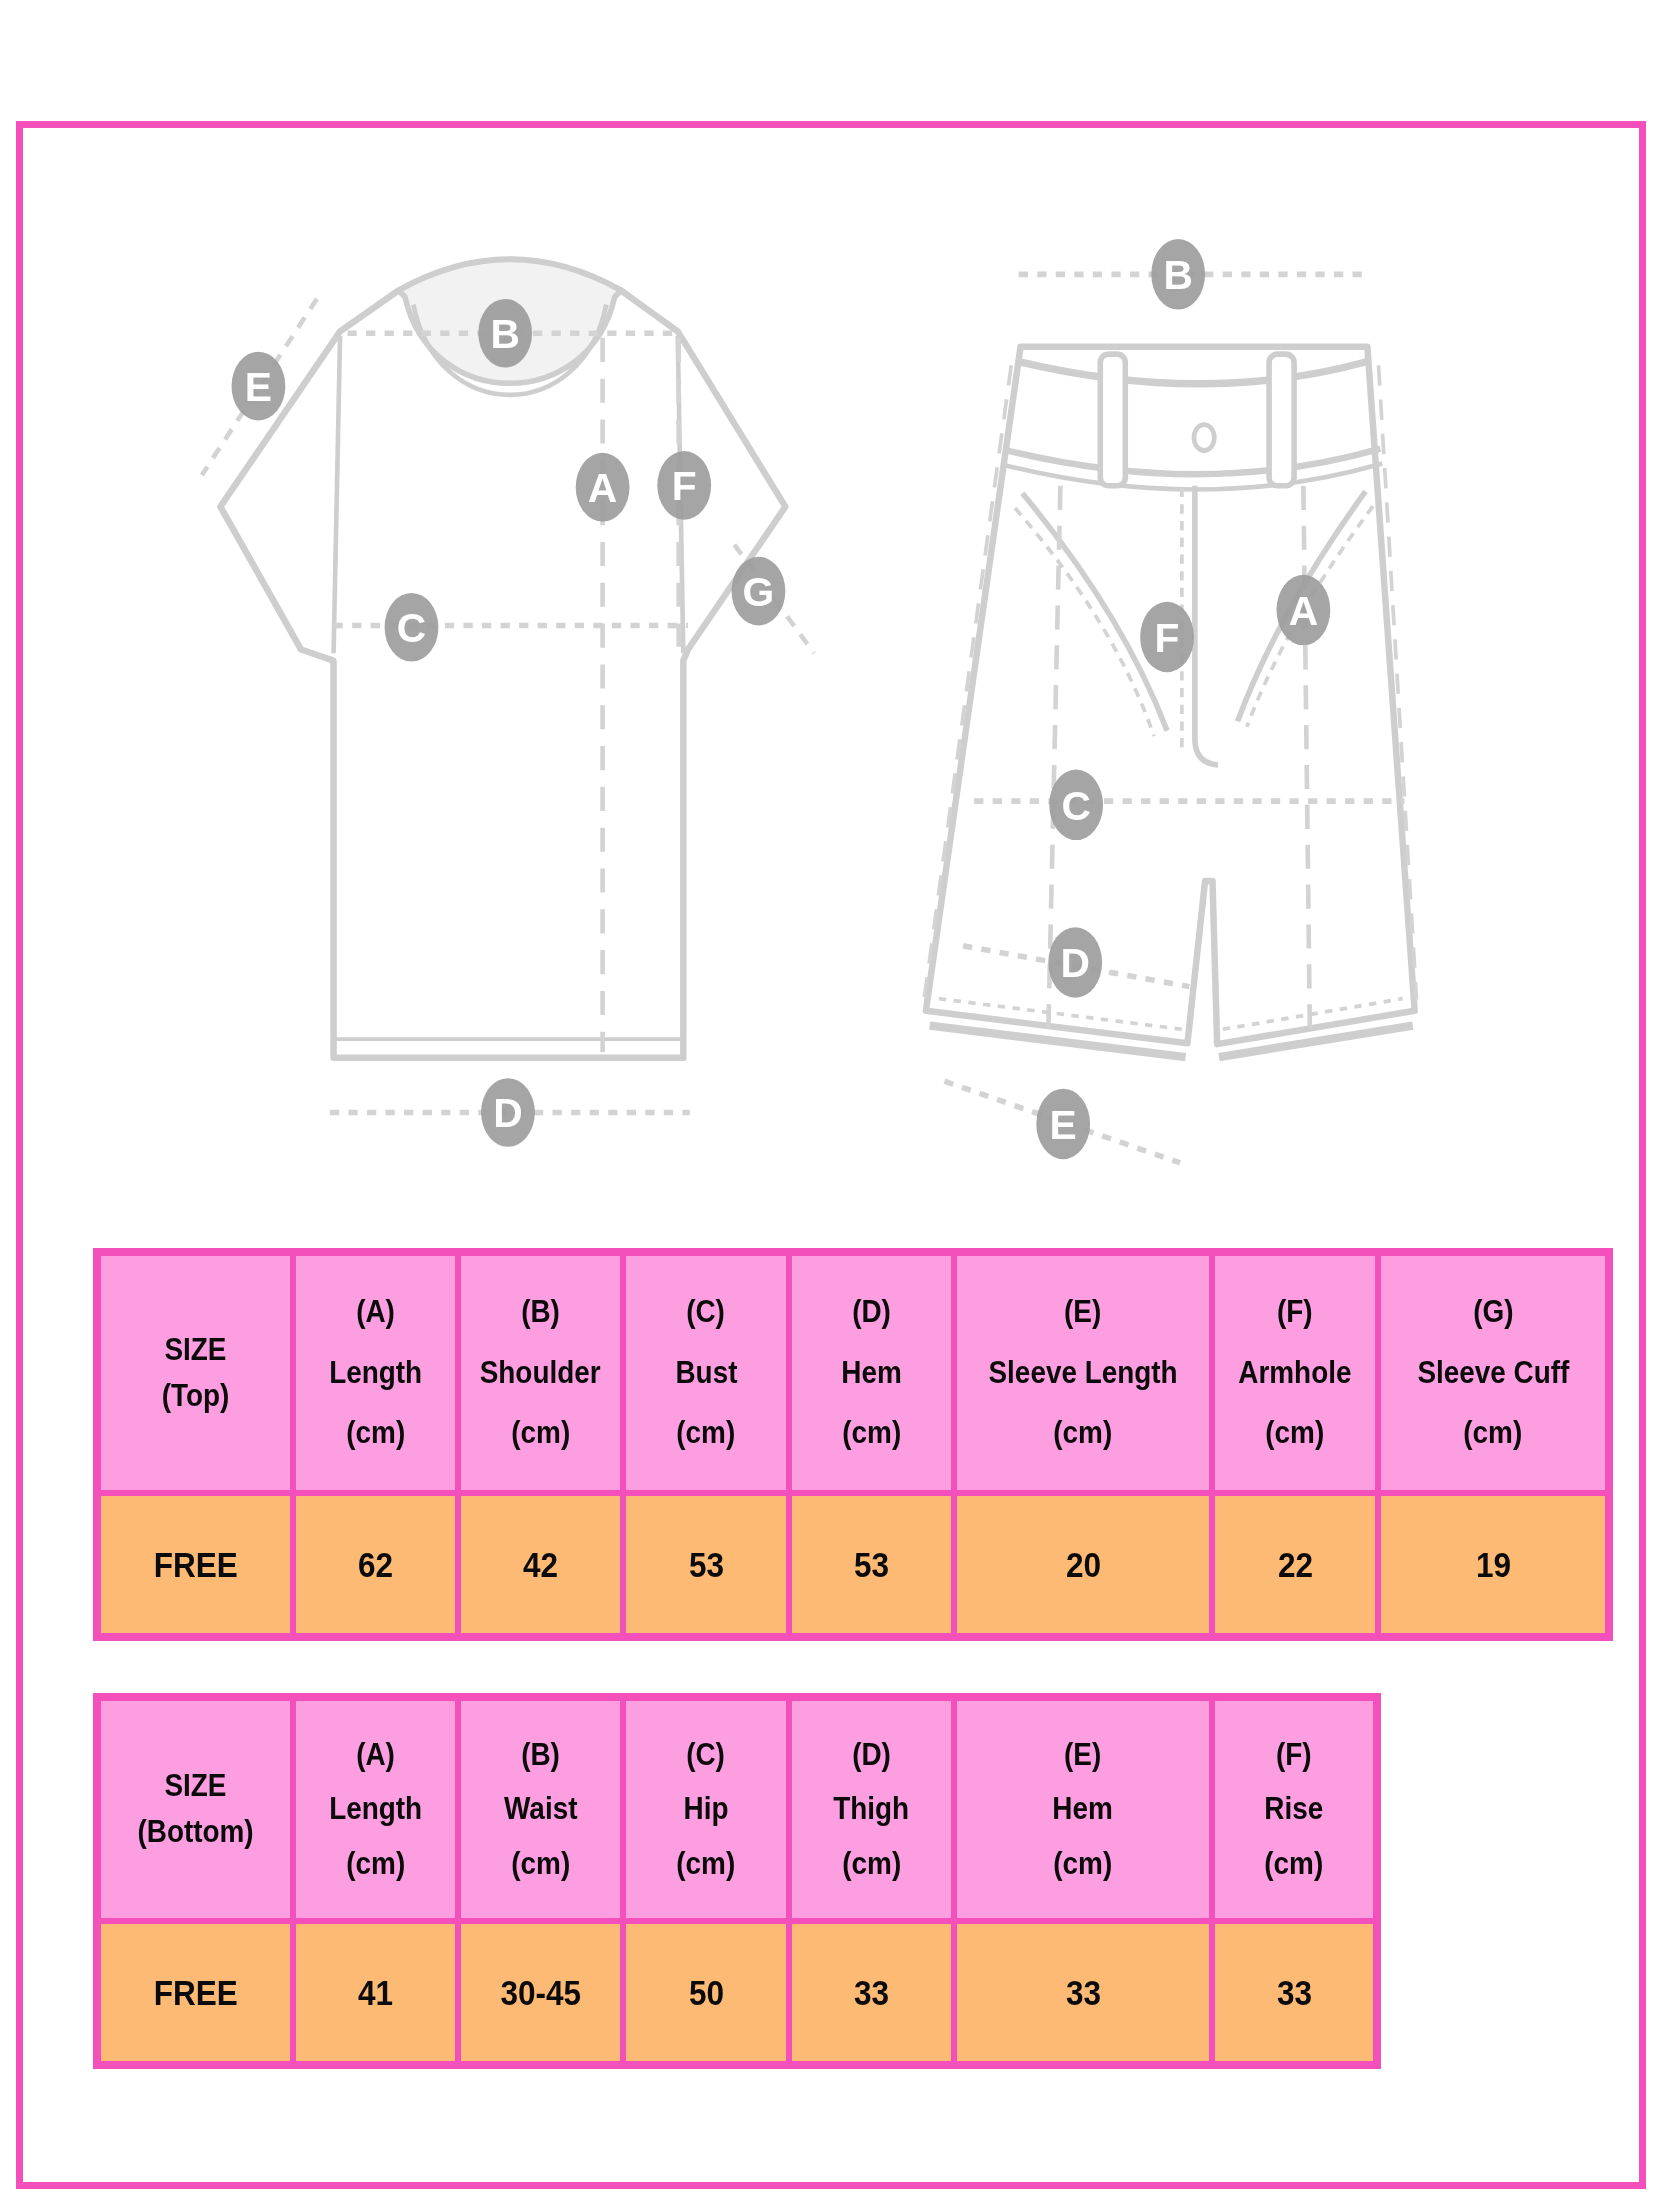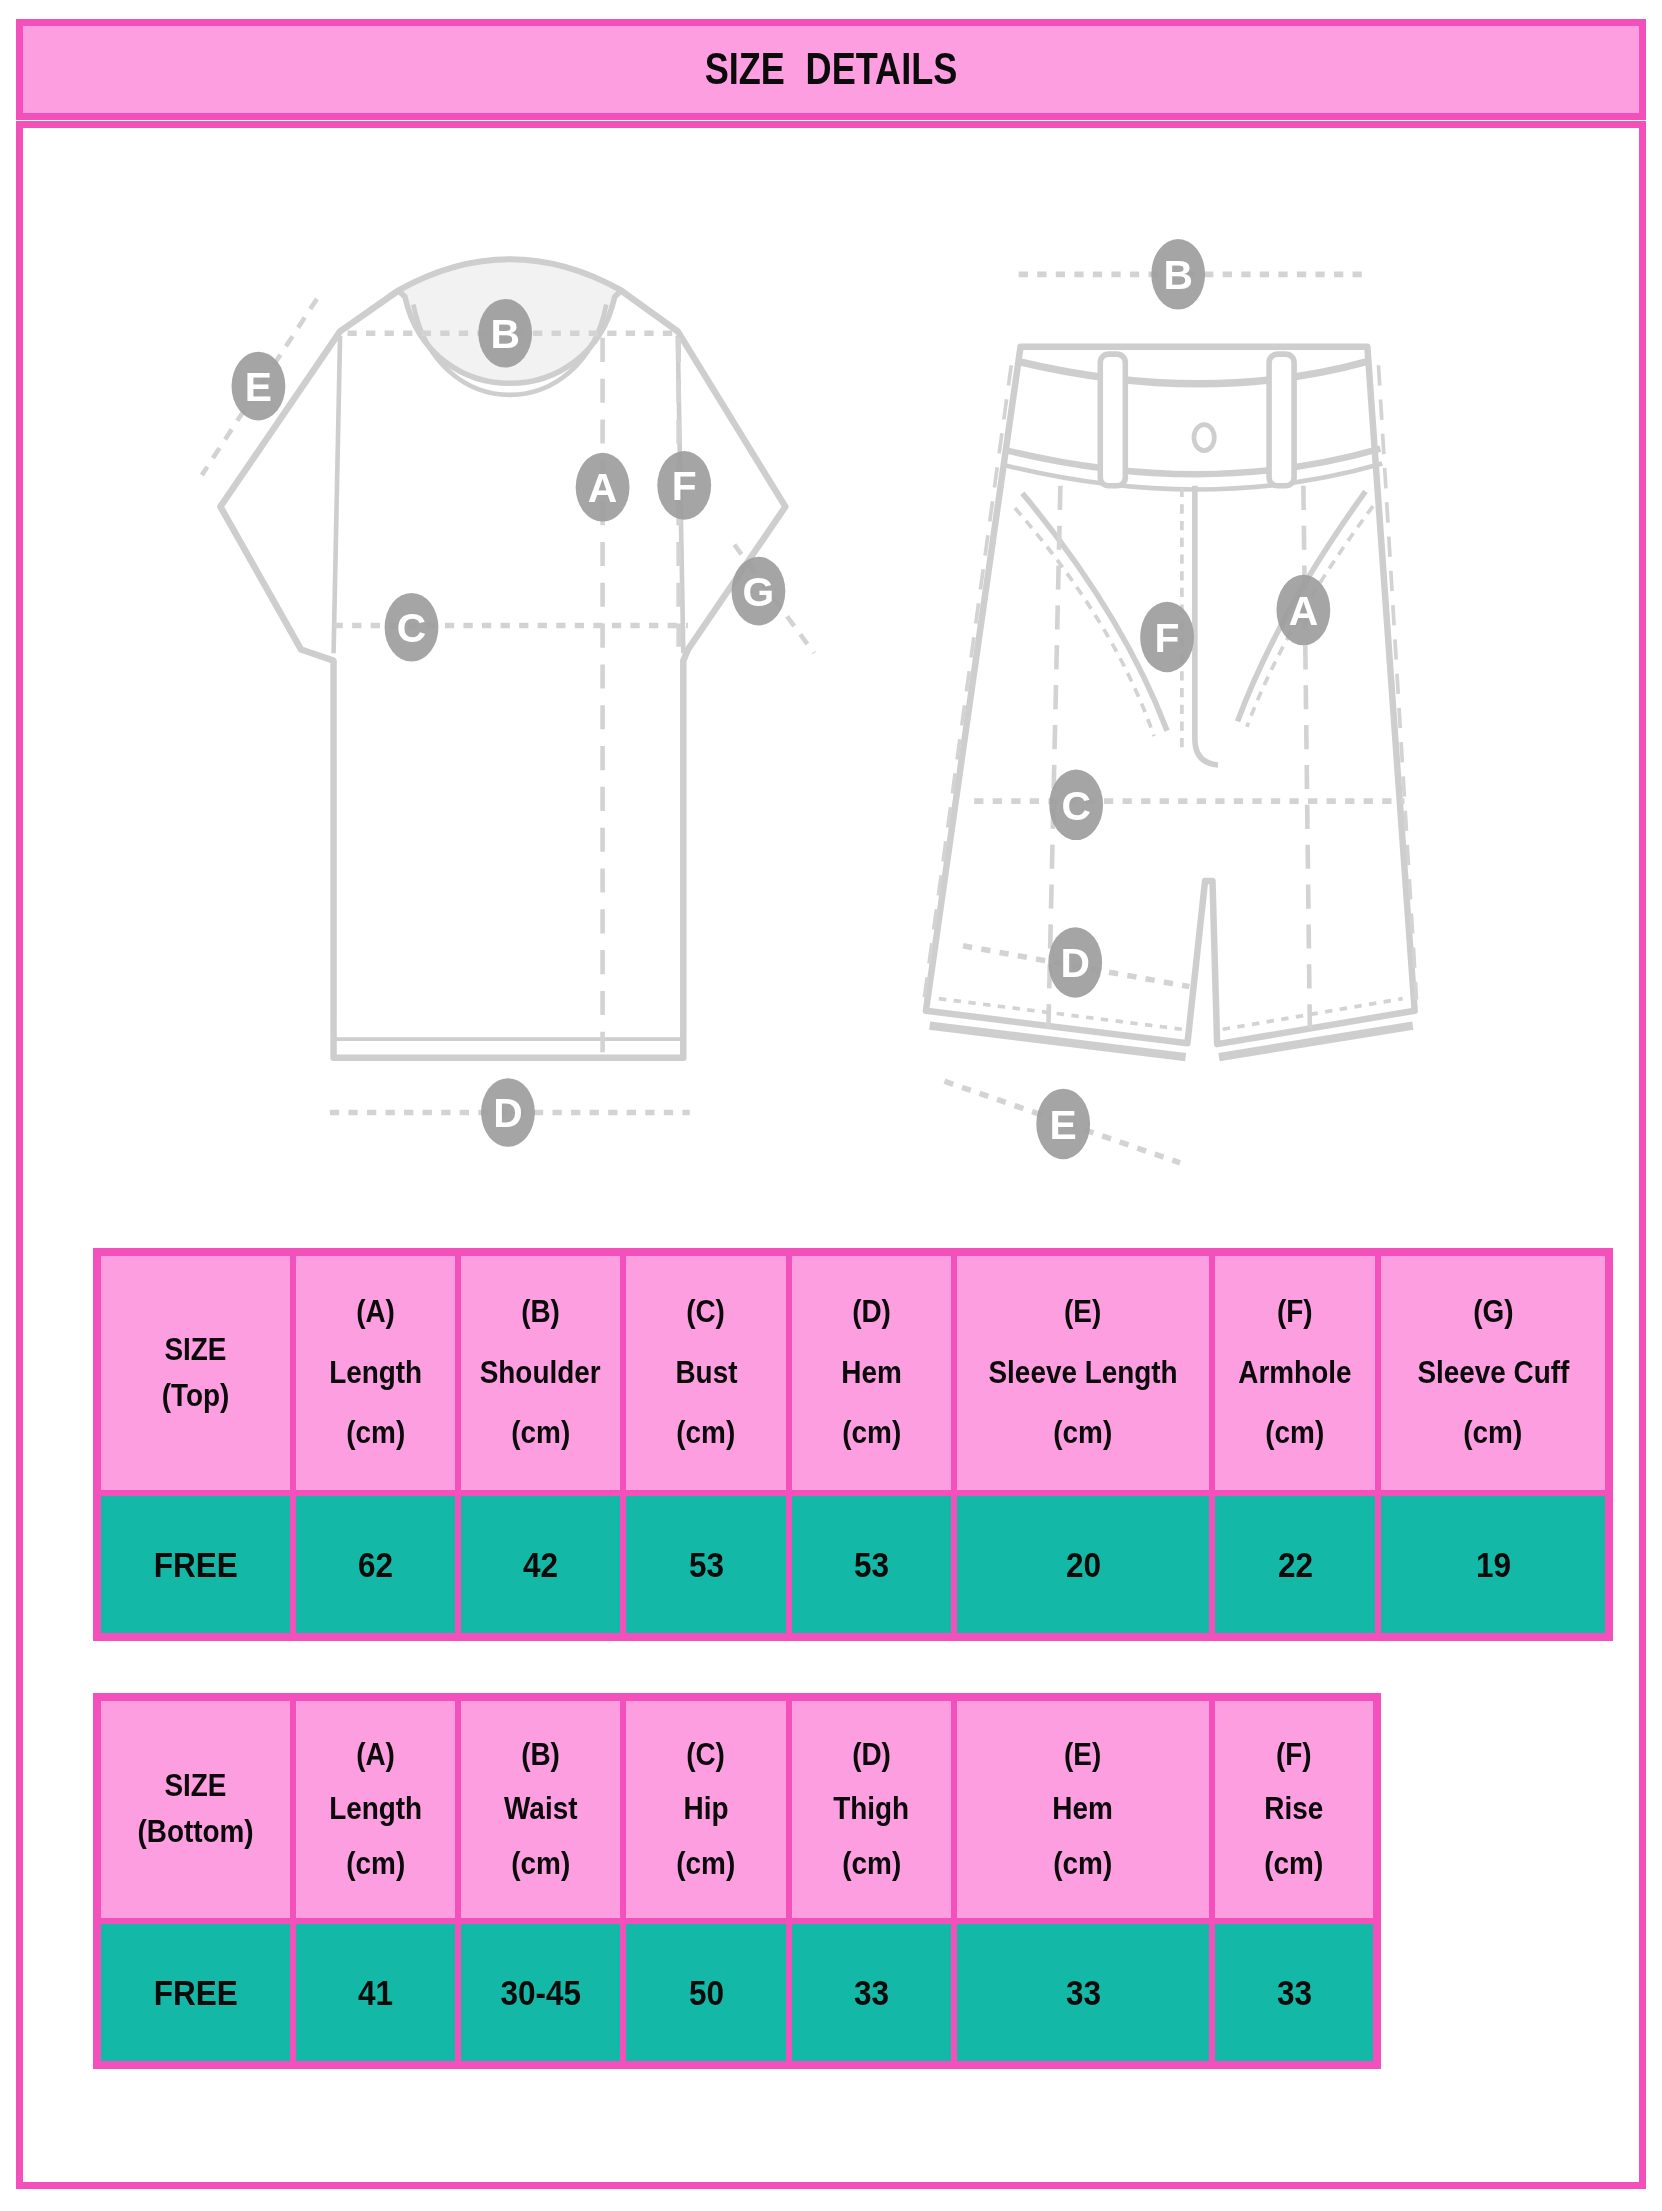--- a/index.html
+++ b/index.html
@@ -45,21 +45,21 @@
     text-align:center;vertical-align:middle;
     color:#0b0b0b;
     padding:0;
   }
   table.size-table{border:8.3px solid #F350BC;}
   table.size-table th{
     background:#FC9EE0;
     font-size:31px;font-weight:bold;
   }
   table.size-table td{
-    background:#14b8a6;
+    background:#fdba74;
     font-size:35px;font-weight:bold;
   }
   .hcell{display:flex;flex-direction:column;align-items:center;justify-content:center;}
   #table-top .hcell{gap:28px;}
   #table-bottom .hcell{gap:22px;}
   .hcell span{display:block;line-height:1.05;transform:scaleX(.9);white-space:nowrap;}
   #table-top th{height:234px;}
   #table-top td{height:137px;}
   #table-bottom th{height:217px;}
   #table-bottom td{height:137px;}
@@ -71,23 +71,20 @@
   .lbl-text{
     fill:#ffffff;font-family:"Liberation Sans",sans-serif;
     font-weight:bold;font-size:44px;text-anchor:middle;
   }
 </style>
 </head>
 <body>
 
 <div class="page">
 
-  <div class="title-banner">
-    <h1>SIZE DETAILS</h1>
-  </div>
 
   <div class="content-panel">
 
     <svg class="diagram" style="left:97px;top:41px;" width="724" height="1039" viewBox="0 0 780 1120">
       <g opacity="0.85">
 
         <path class="gline" stroke-width="7" stroke-linejoin="round" fill="#ffffff" d="M 237,175 L 300,131 Q 420,64 540,131 L 601,175 L 717,364 L 612,518 L 607,530 L 607,958 L 230,958 L 230,530 L 195,518 L 108,364 Z"></path>
 
         <path d="M 300,131 Q 420,64 540,131 L 533,138 C 505,262 335,262 307,138 Z" fill="#f0f0f0" stroke="#c6c6c6" stroke-width="6"></path>
         <path class="gline" stroke-width="5" d="M 316,146 C 342,276 498,276 524,146"></path>

